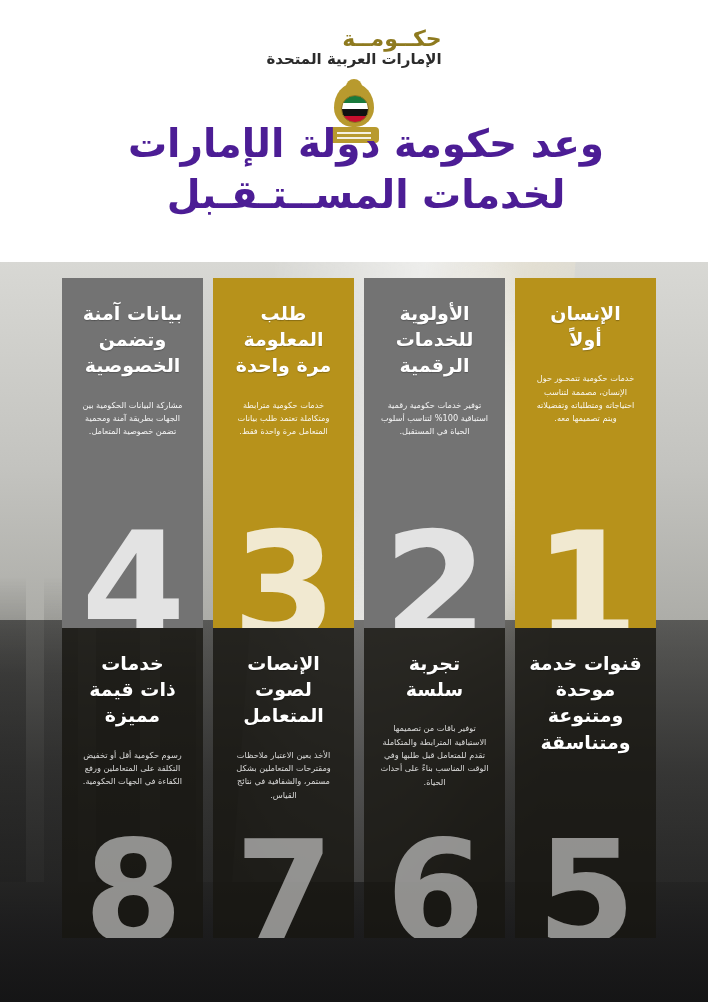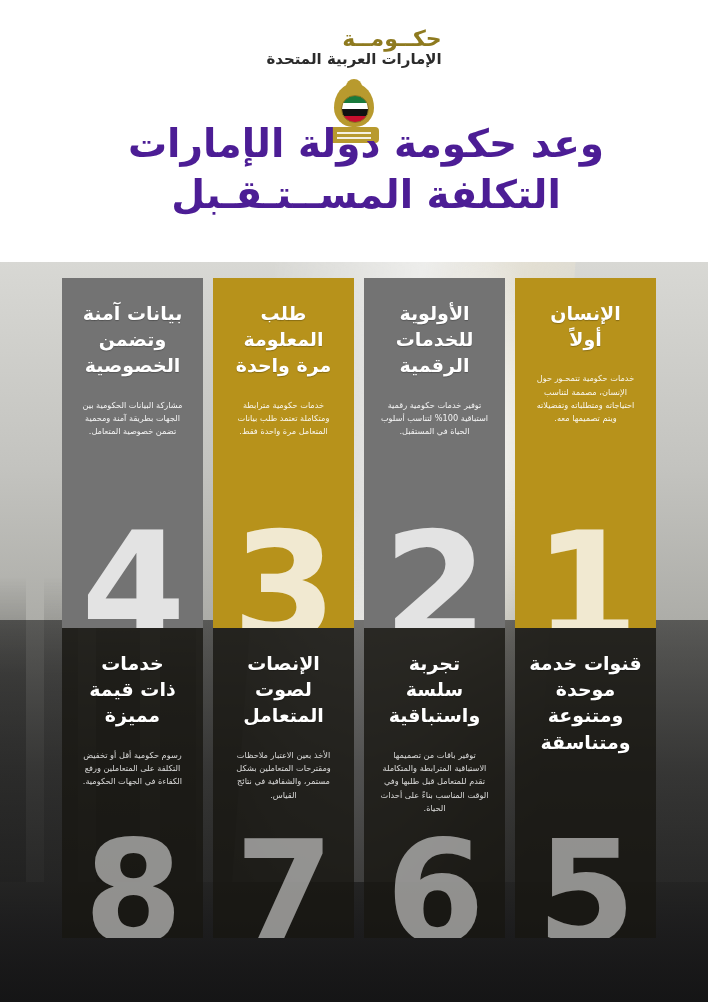--- a/index.html
+++ b/index.html
@@ -240,21 +240,21 @@
       <div class="disc"></div>
       <div class="scroll">
         <div class="scroll-line" style="top:5px;"></div>
         <div class="scroll-line" style="top:10px;"></div>
       </div>
     </div>
   </div>
 
   <div class="title">
     <span>وعد حكومة دولة الإمارات</span>
-    <span class="line2">التكلفة المســتـقـبل</span>
+    <span class="line2">لخدمات المســتـقـبل</span>
   </div>
 </div>
 
 <div class="photo">
   <div class="sky"></div>
   <div class="skyline"></div>
   <div class="figure"></div>
   <div class="ground"></div>
   <div class="dark-band"></div>
 </div>
@@ -300,21 +300,20 @@
         <div>قنوات خدمة</div>
         <div>موحدة</div>
         <div>ومتنوعة</div>
         <div>ومتناسقة</div>
       </div>
       <div class="num">5</div>
     </div>
     <div class="card dark">
       <div class="heading">
         <div>تجربة سلسة</div>
-        <div>واستباقية</div>
       </div>
       <div class="desc">توفير باقات من تصميمها الاستباقية المترابطة والمتكاملة تقدم للمتعامل قبل طلبها وفي الوقت المناسب بناءً على أحداث الحياة.</div>
       <div class="num">6</div>
     </div>
     <div class="card dark">
       <div class="heading">
         <div>الإنصات</div>
         <div>لصوت</div>
         <div>المتعامل</div>
       </div>

